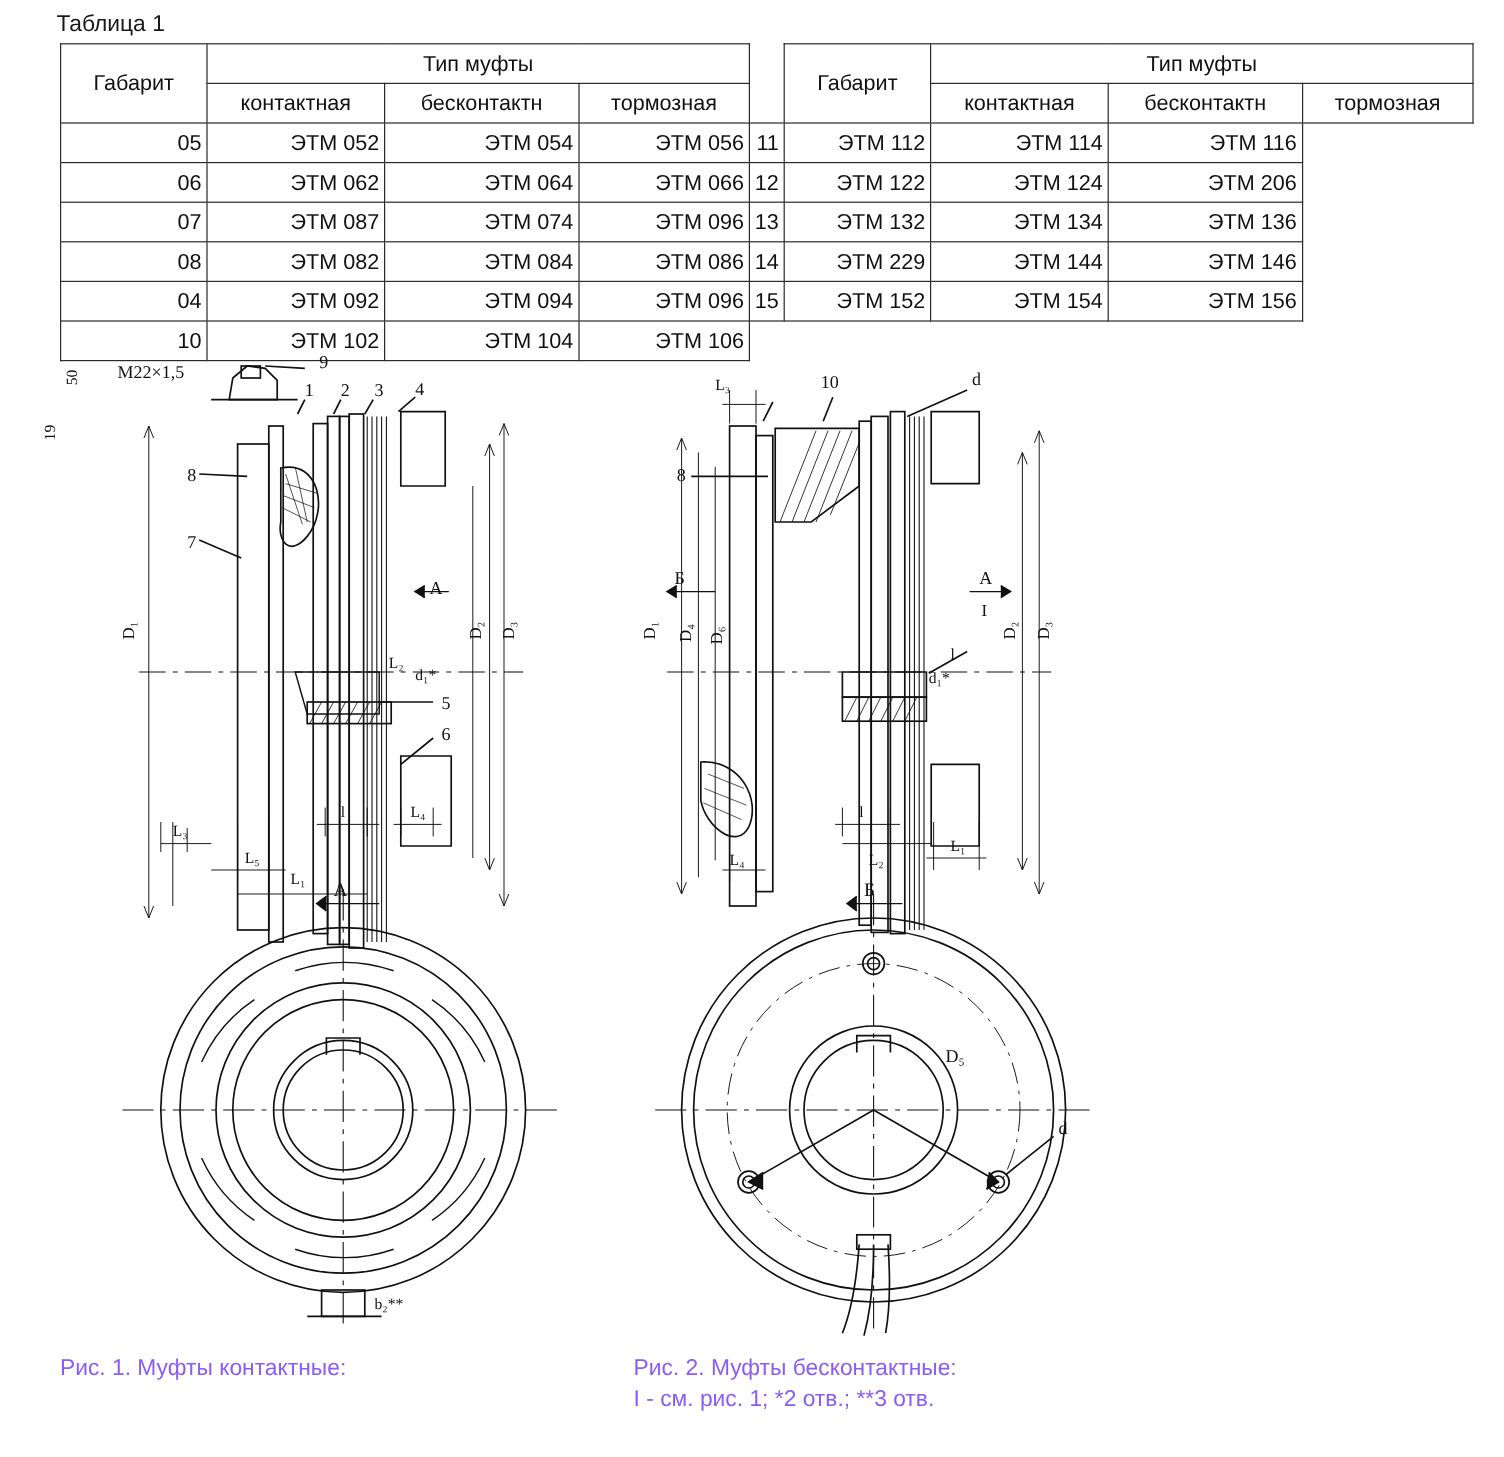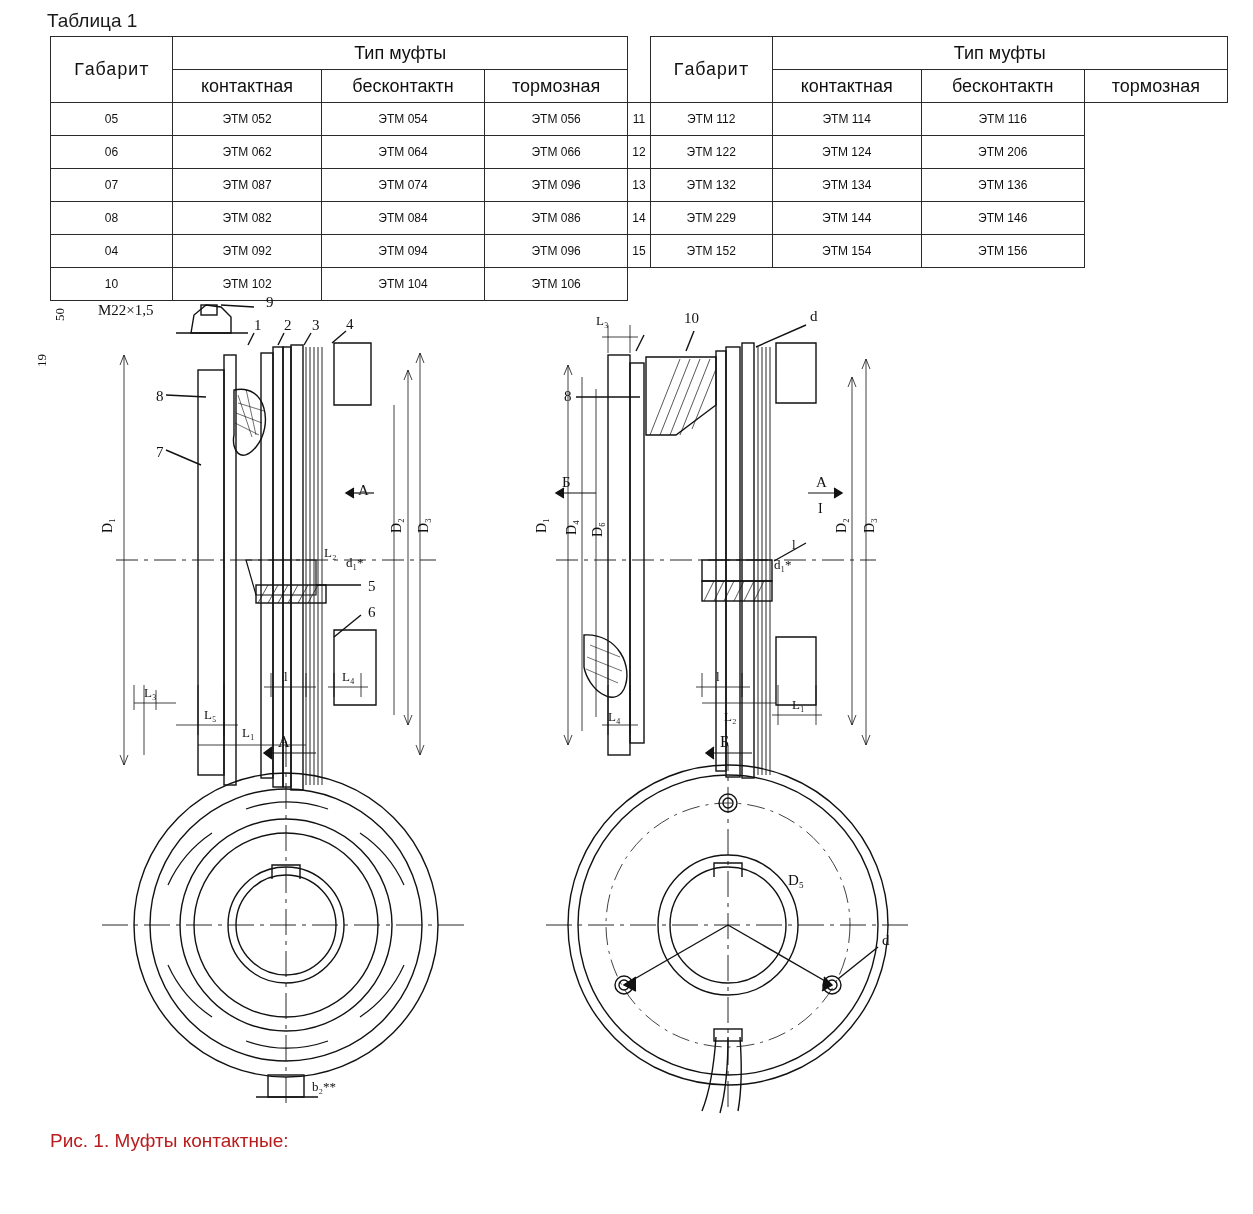--- a/index.html
+++ b/index.html
@@ -38,47 +38,47 @@
   }
   table.spec td, table.spec th {
     border: 1px solid #2a2a2a;
     text-align: center;
     font-weight: normal;
     padding: 3px 4px;
     height: 26px;
   }
   table.spec th.gab {
     width: 113px;
-    font-family: Liberation Mono, monospace;
   }
   table.spec th.typ {
     font-size: 18px;
   }
   table.spec td.val {
-    font-size: 12px;
+    font-size: 18px;
+    text-align: right;
   }
   .sep-col {
     border-top: none !important;
     border-bottom: none !important;
     border-left: none !important;
     border-right: none !important;
     width: 6px;
     background: #ffffff;
   }
   .fig-area {
     position: absolute;
     left: 0;
     top: 285px;
     width: 1253px;
     height: 835px;
   }
   .fig-caption {
     position: absolute;
     font-size: 19px;
-    color: #b91c1c;
+    color: #8b5cf6;
     line-height: 26px;
   }
   .cap1 { left: 34px; top: 1128px; }
   .cap2 { left: 512px; top: 1128px; }
   .drawing-svg { display: block; }
   text { font-family: "Liberation Serif", serif; }
 </style>
 </head>
 <body>
 
@@ -464,14 +464,18 @@
         <text x="772" y="600" font-size="15">D₅</text>
         <text x="866" y="660" font-size="15">d</text>
       </g>
     </svg>
   </div>
 
   <div class="fig-caption cap1">
     <div>Рис. 1. Муфты контактные:</div>
   </div>
 
+  <div class="fig-caption cap2">
+    <div>Рис. 2. Муфты бесконтактные:</div>
+    <div>I - см. рис. 1; *2 отв.; **3 отв.</div>
+  </div>
 
 </div>
 
 </body></html>

